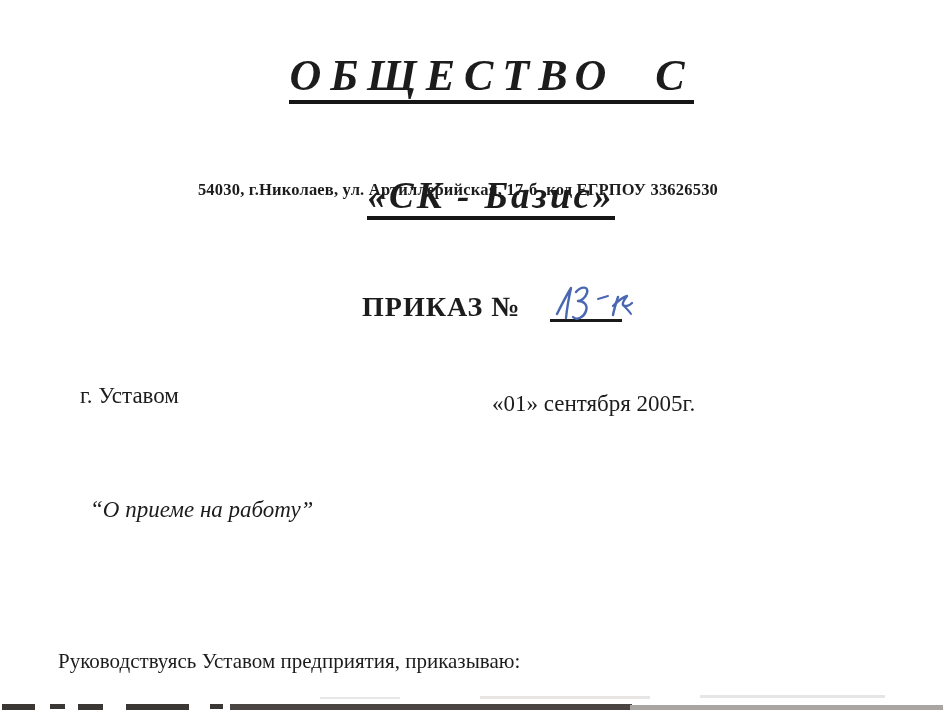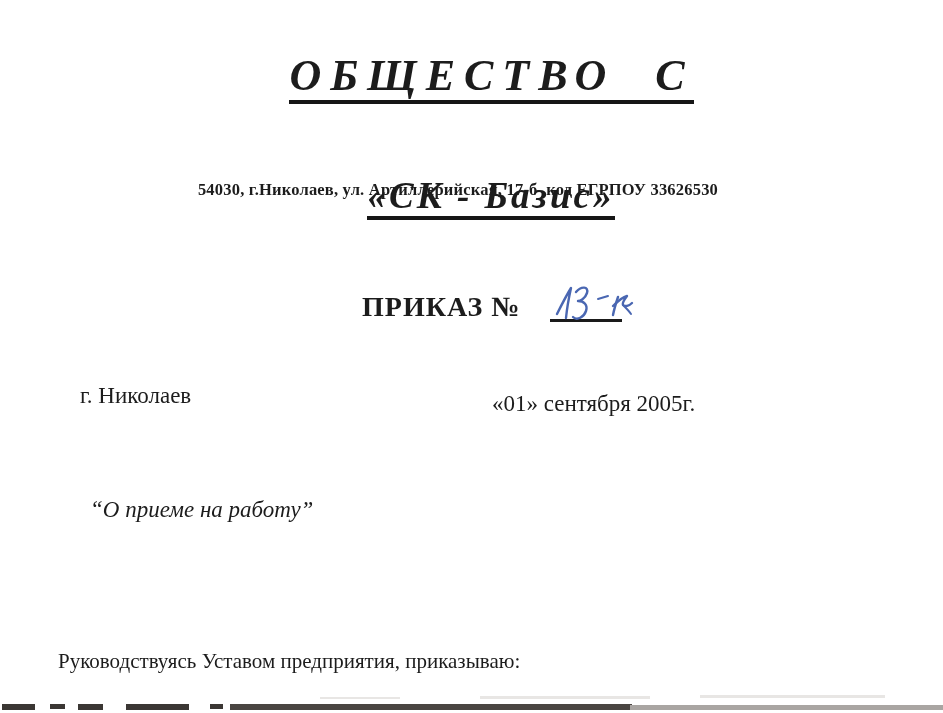--- a/index.html
+++ b/index.html
@@ -177,21 +177,21 @@
           <path d="M48 19 L58 16" stroke-width="2"></path>
 
           <path d="M68 17 C66 23 64 30 63 35"></path>
           <path d="M63 26 C68 21 73 17 77 16 C74 20 72 23 73 25 C75 27 79 26 82 23"></path>
           <path d="M73 25 C76 28 79 31 81 34" stroke-width="2"></path>
         </g>
       </svg>
     </span>
   </div>
 
-  <div class="doc-city">г. Николаев</div>
+  <div class="doc-city">г. Уставом</div>
   <div class="doc-date">«01» сентября 2005г.</div>
 
   <div class="doc-subject">“О приеме на работу”</div>
 
   <div class="doc-body-line">Руководствуясь Уставом предприятия, приказываю:</div>
 
   <div class="artifact art-blob art-b1"></div>
   <div class="artifact art-blob art-b2"></div>
   <div class="artifact art-blob art-b3"></div>
   <div class="artifact art-blob art-b4"></div>

